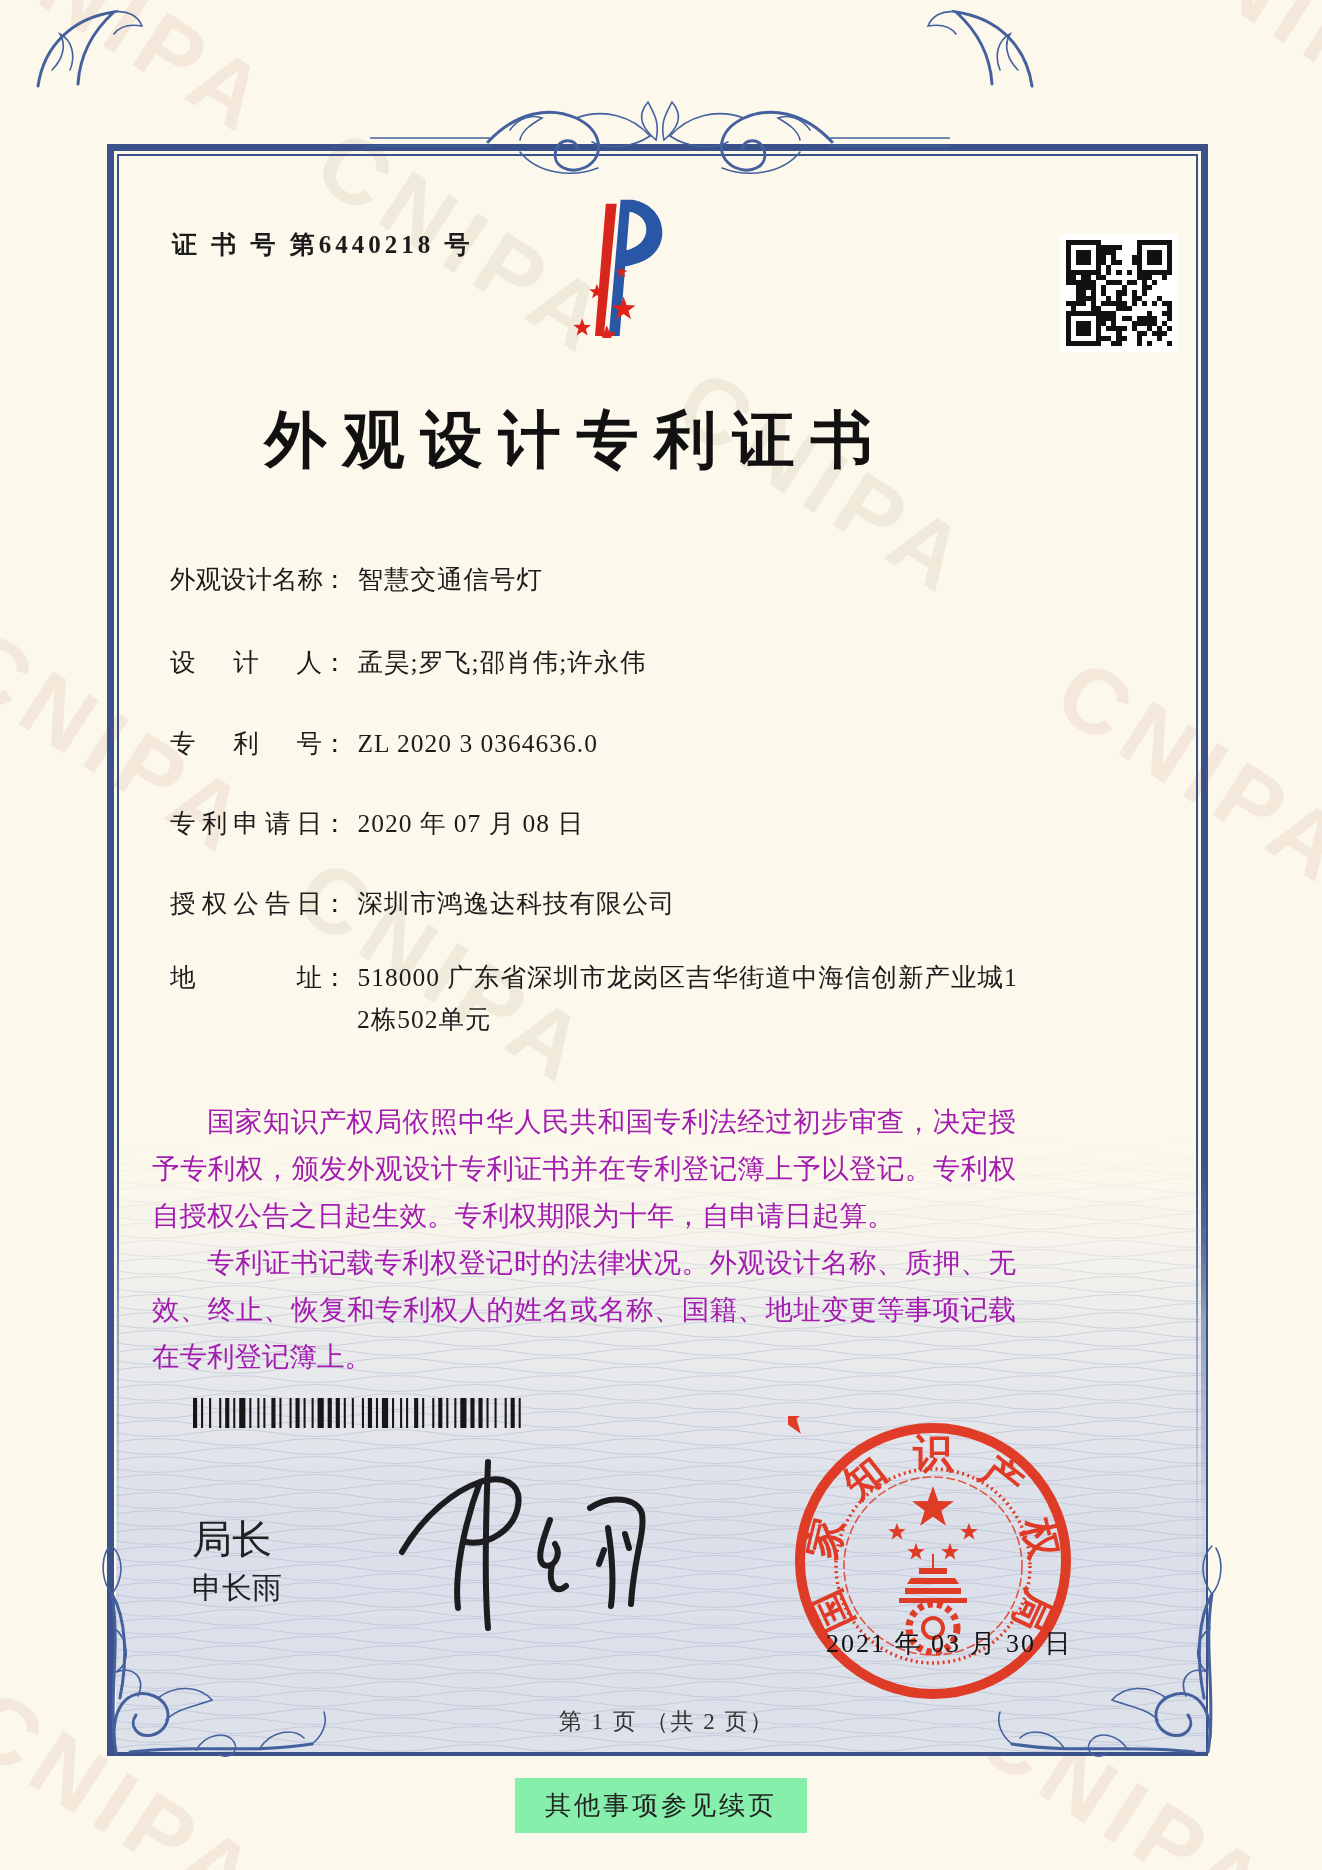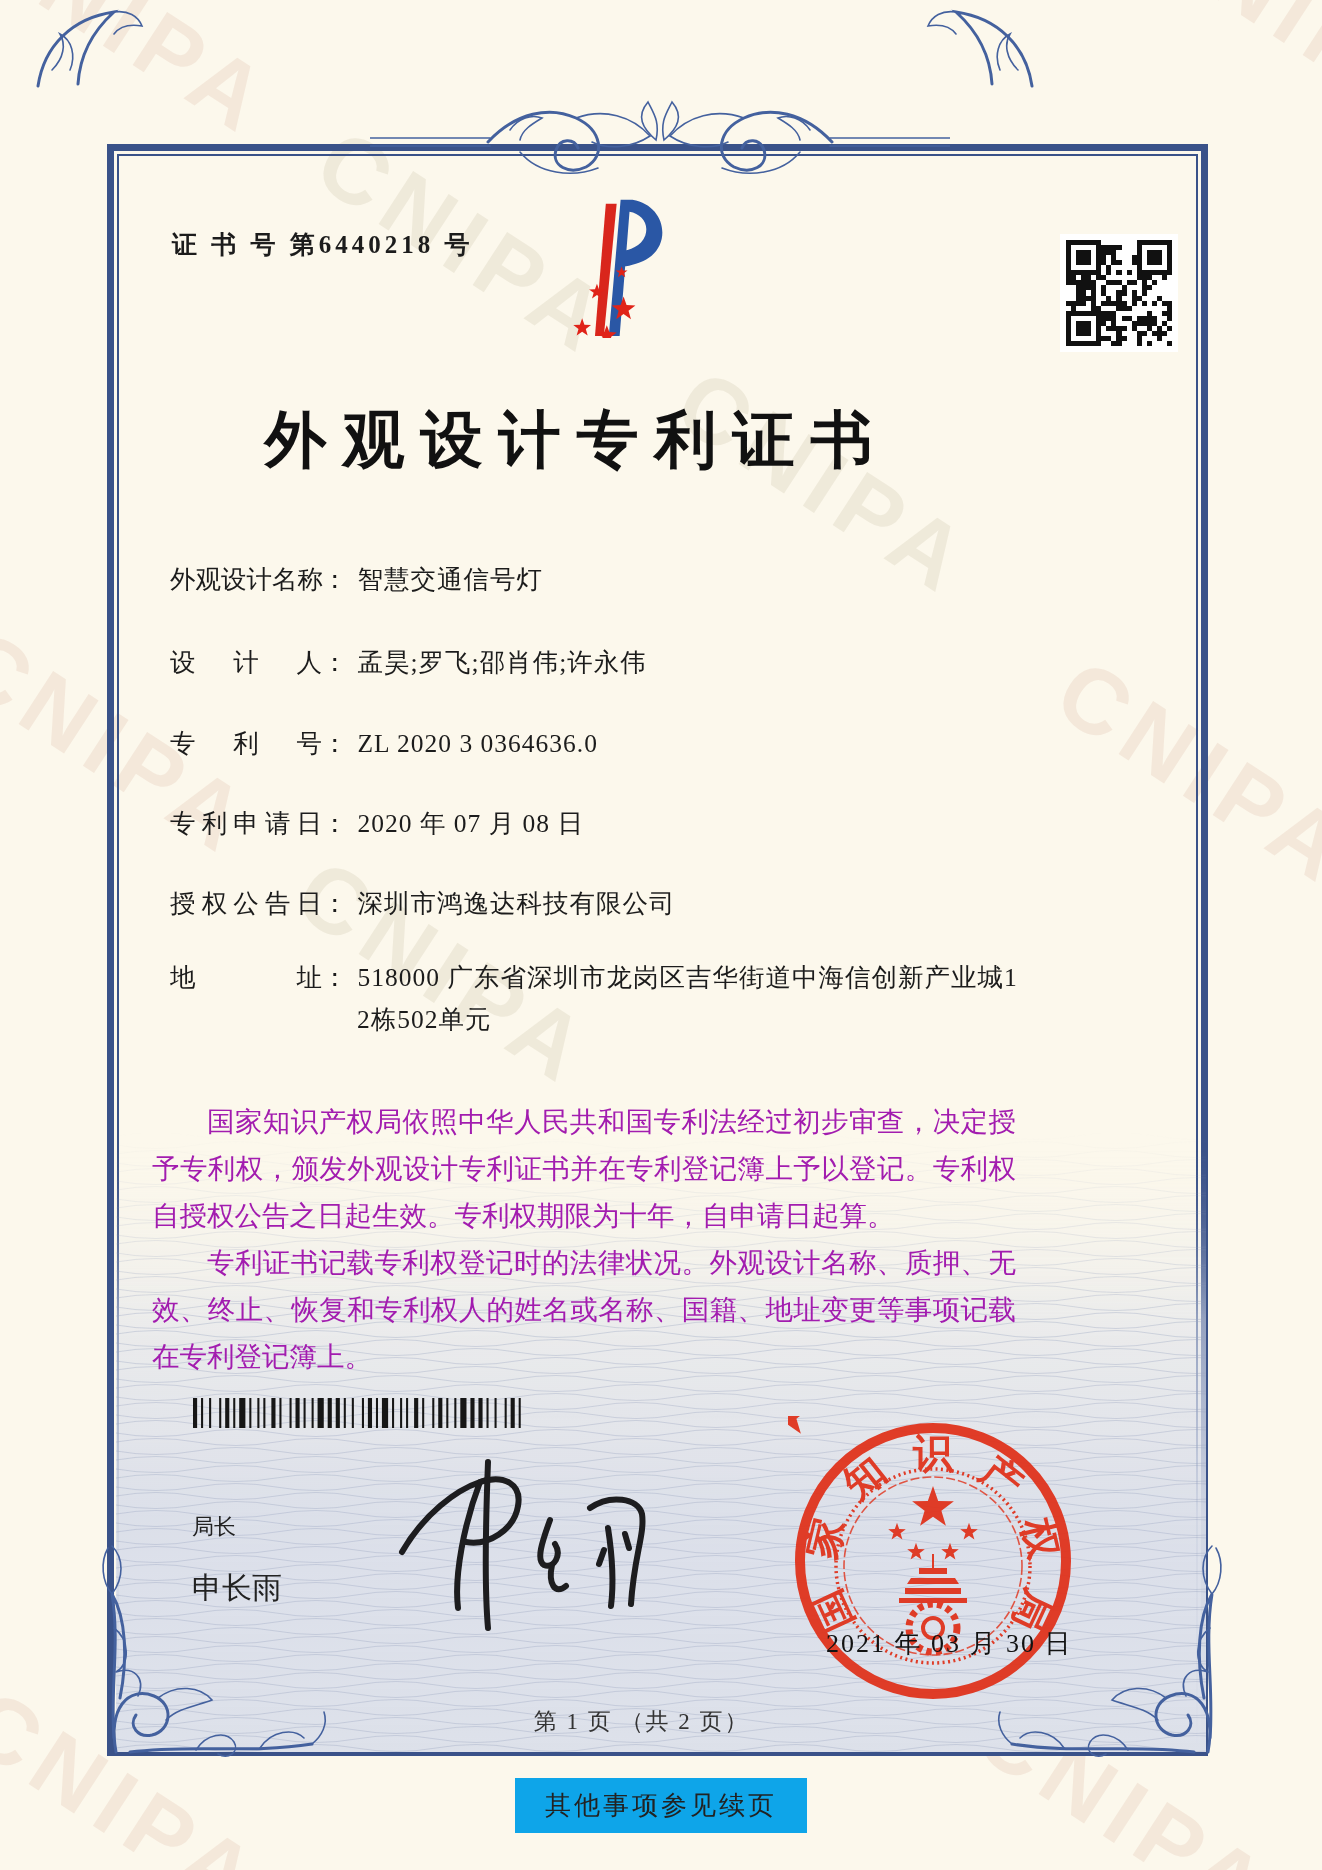--- a/index.html
+++ b/index.html
@@ -52,41 +52,41 @@
                  rgba(218,222,233,0.95) 62%,#dde1ea 100%);
       -webkit-mask-image:linear-gradient(180deg,transparent,#000 30%);
       mask-image:linear-gradient(180deg,transparent,#000 30%);}
   .waveband svg{width:100%;height:100%;}
   .waveband path{stroke:#9aa6c0;stroke-width:1;fill:none;opacity:.38;}
 
   .barcode{position:absolute;left:193px;top:1398px;width:330px;height:30px;}
   .barcode svg{width:100%;height:100%;}
   .barcode rect{fill:#161616;}
 
-  .director-label{position:absolute;left:192px;top:1512px;font-size:22px;
+  .director-label{position:absolute;left:192px;top:1512px;font-size:40px;
       font-family:"Liberation Sans","DejaVu Sans",sans-serif;color:#222;}
   .director-name{position:absolute;left:192px;top:1568px;font-size:30px;
       font-family:"Liberation Sans","DejaVu Sans",sans-serif;color:#222;}
 
   .signature{position:absolute;left:382px;top:1452px;width:290px;height:190px;}
   .signature path{stroke:#1d1d1f;stroke-width:6;fill:none;stroke-linecap:round;}
 
   .seal{position:absolute;left:788px;top:1416px;width:290px;height:290px;opacity:.93;}
   .seal .red{fill:#e03019;}
   .seal .ring{fill:none;stroke:#e03019;}
   .seal-char{fill:#e03019;font-size:40px;font-weight:bold;text-anchor:middle;
       font-family:"Liberation Serif","DejaVu Serif",serif;}
   .seal-date{position:absolute;left:826px;top:1626px;font-size:26px;letter-spacing:2px;
       color:#121212;z-index:5;}
 
-  .page-indicator{position:absolute;left:91px;top:1706px;width:1101px;text-align:center;
+  .page-indicator{position:absolute;left:116px;top:1706px;width:1101px;text-align:center;
       font-size:23px;color:#333;letter-spacing:2px;}
 
   .cont-note{position:absolute;left:0;top:1778px;width:1322px;text-align:center;}
-  .cont-note span{display:inline-block;background:#0ea5e9;padding:10px 30px;font-size:26px;
+  .cont-note span{display:inline-block;background:#86efac;padding:10px 30px;font-size:26px;
       letter-spacing:3px;color:#222;}
 </style>
 </head>
 <body>
 
 <div class="page">
 
   <div class="wm pink" style="left:-40px;top:-30px;">CNIPA</div>
   <div class="wm gray" style="left:300px;top:190px;">CNIPA</div>
   <div class="wm pink" style="left:1130px;top:-40px;">CNIPA</div>

